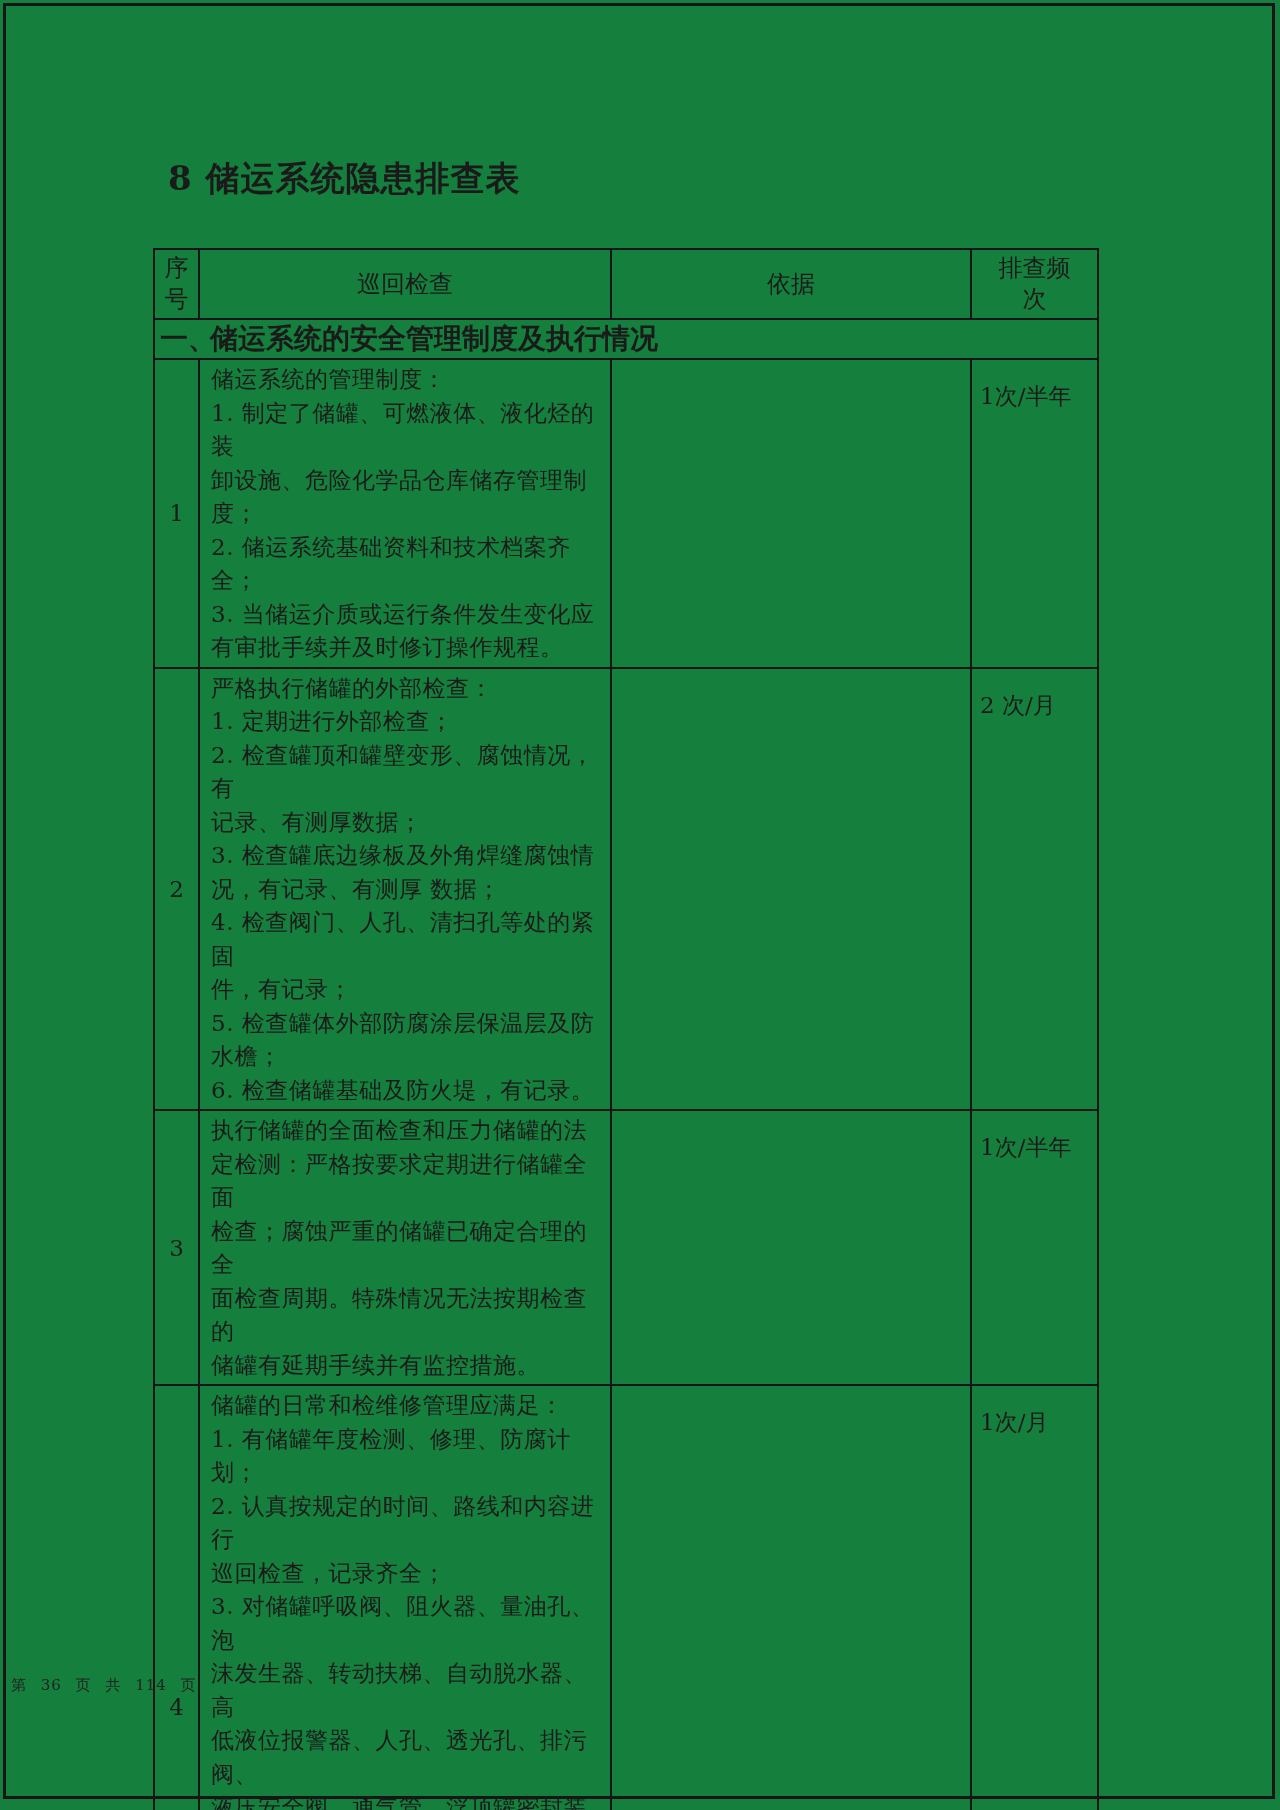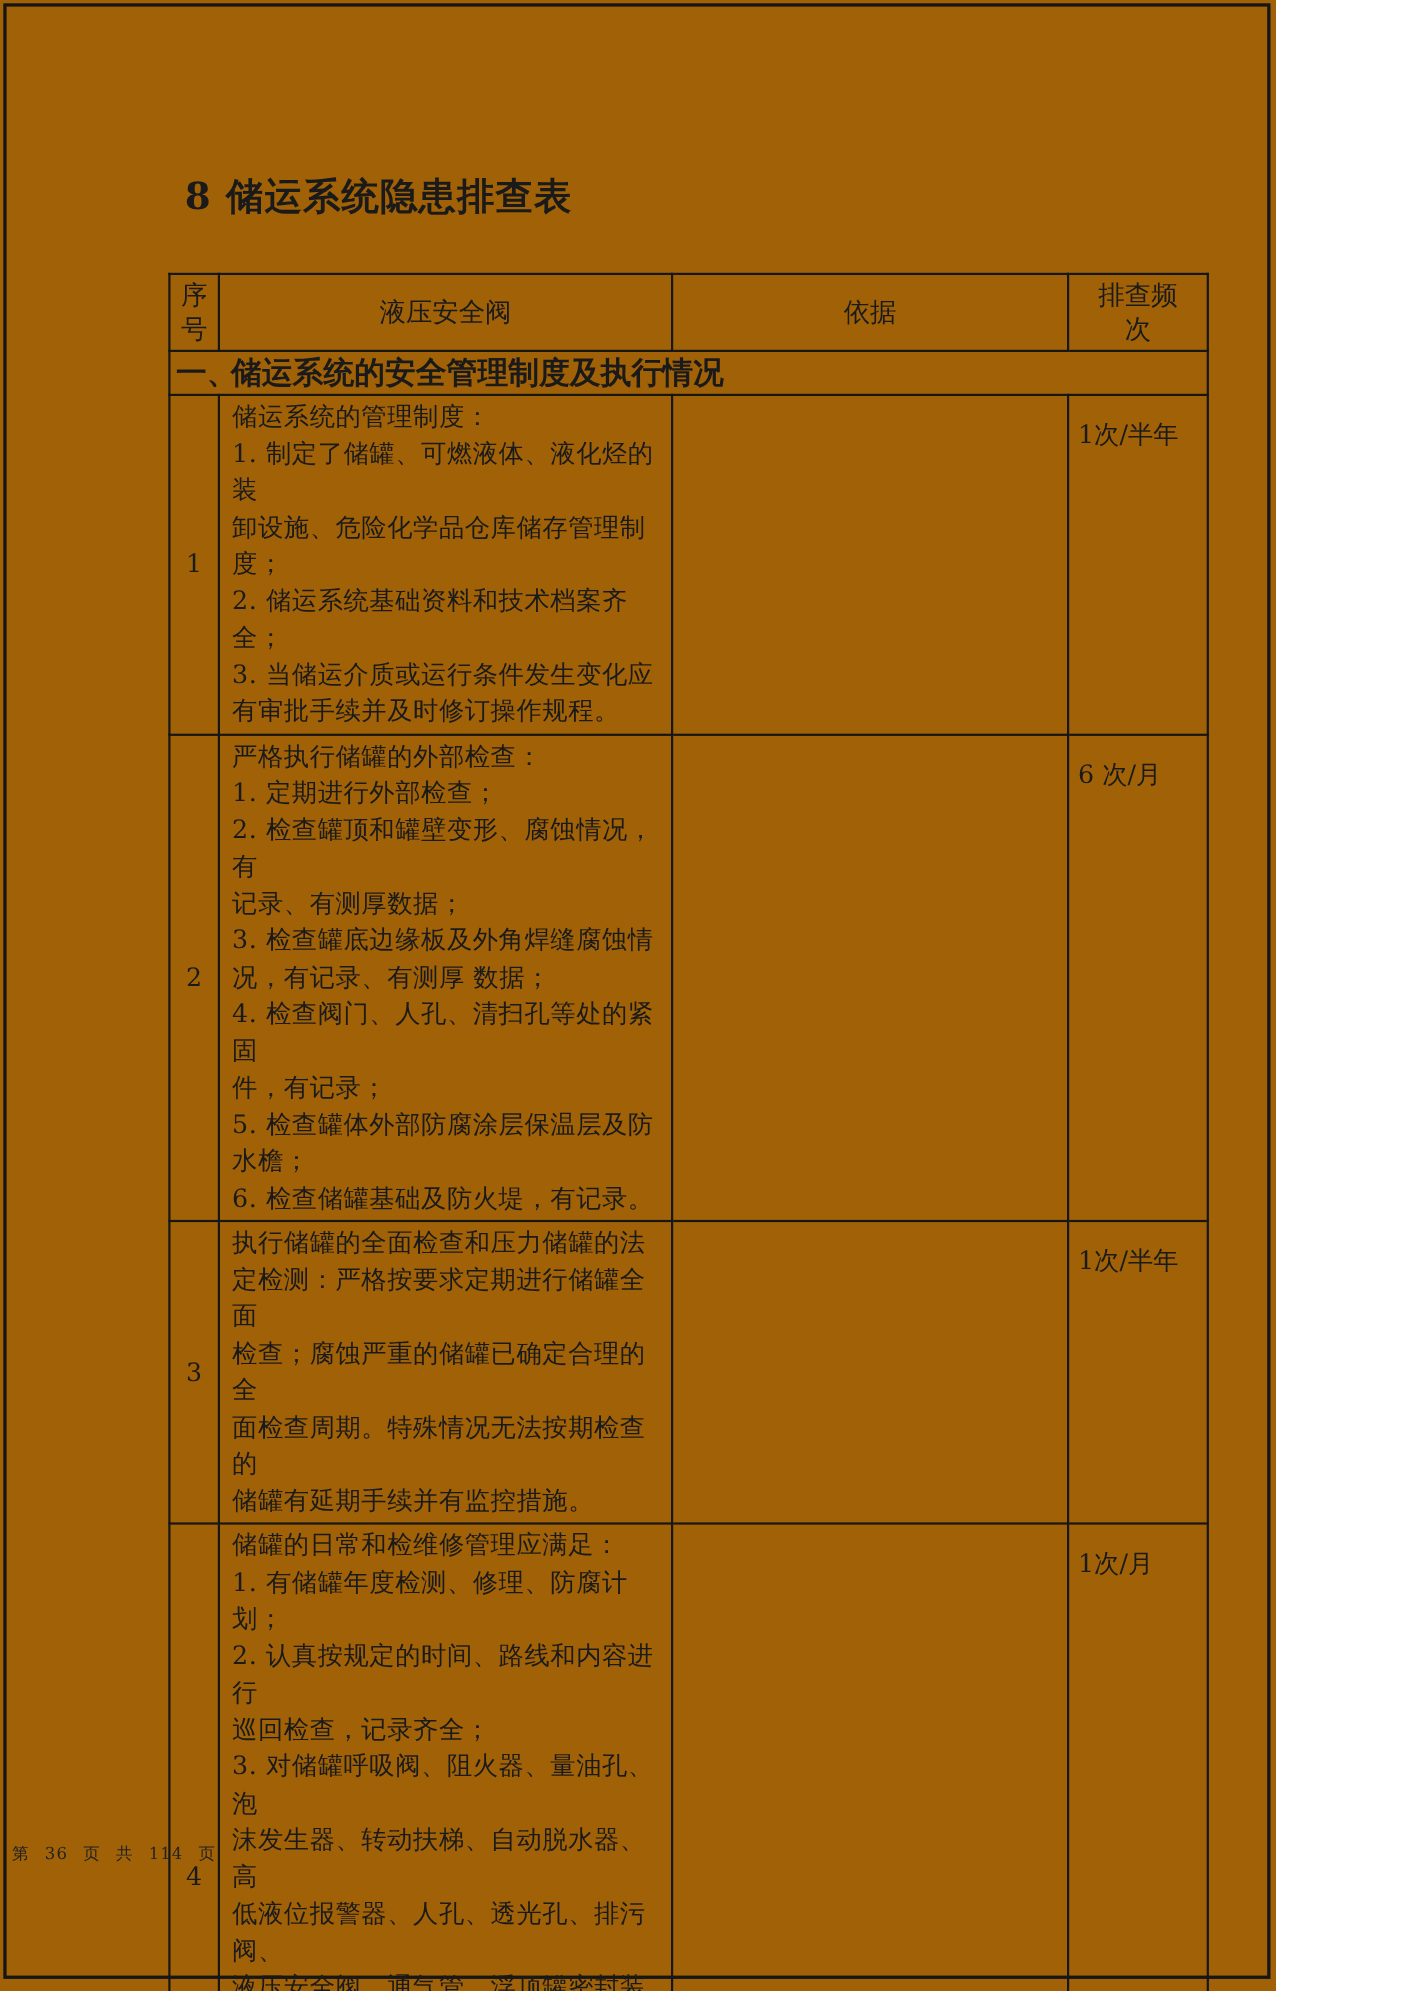--- a/index.html
+++ b/index.html
@@ -1,19 +1,19 @@
 <!DOCTYPE html>
 <html><head>
 <meta charset="utf-8">
 <style>
   html,body{margin:0;padding:0;background:#ffffff;}
   .page{
     position:relative;
-    width:1160px;height:1810px;
-    background:#a16207;
+    width:1280px;height:1810px;
+    background:#15803d;
     font-family:"DejaVu Serif","Liberation Serif",serif;
     color:#1a1a1a;
     overflow:hidden;
   }
   .frame{
     position:absolute;left:3px;top:3px;right:5px;bottom:11px;
     border:3px solid #161616;
     pointer-events:none;
   }
   .doc-title{
@@ -100,21 +100,21 @@
   <table class="inspection">
     <colgroup>
       <col style="width:45px">
         <col style="width:412px">
         <col style="width:360px">
         <col style="width:127px">
     </colgroup>
     <thead>
       <tr class="rh-header">
         <th class="hdr">序号</th>
-        <th class="hdr">液压安全阀</th>
+        <th class="hdr">巡回检查</th>
         <th class="hdr">依据</th>
         <th class="hdr hdr-freq">排查频次</th>
       </tr>
     </thead>
     <tbody>
       <tr class="section-row rh-sec">
         <td colspan="4"><span class="sec-marker">一、</span><span>储运系统的安全管理制度及执行情况</span></td>
       </tr>
       <tr class="rh-r1">
         <td class="no-cell">1</td>
@@ -135,21 +135,21 @@
 2. 检查罐顶和罐壁变形、腐蚀情况，有
 记录、有测厚数据；
 3. 检查罐底边缘板及外角焊缝腐蚀情
 况，有记录、有测厚 数据；
 4. 检查阀门、人孔、清扫孔等处的紧固
 件，有记录；
 5. 检查罐体外部防腐涂层保温层及防
 水檐；
 6. 检查储罐基础及防火堤，有记录。</td>
         <td class="basis-cell"></td>
-        <td class="freq-cell">6 次/月</td>
+        <td class="freq-cell">2 次/月</td>
       </tr>
       <tr class="rh-r3">
         <td class="no-cell">3</td>
         <td class="content-cell">执行储罐的全面检查和压力储罐的法
 定检测：严格按要求定期进行储罐全面
 检查；腐蚀严重的储罐已确定合理的全
 面检查周期。特殊情况无法按期检查的
 储罐有延期手续并有监控措施。</td>
         <td class="basis-cell"></td>
         <td class="freq-cell">1次/半年</td>

